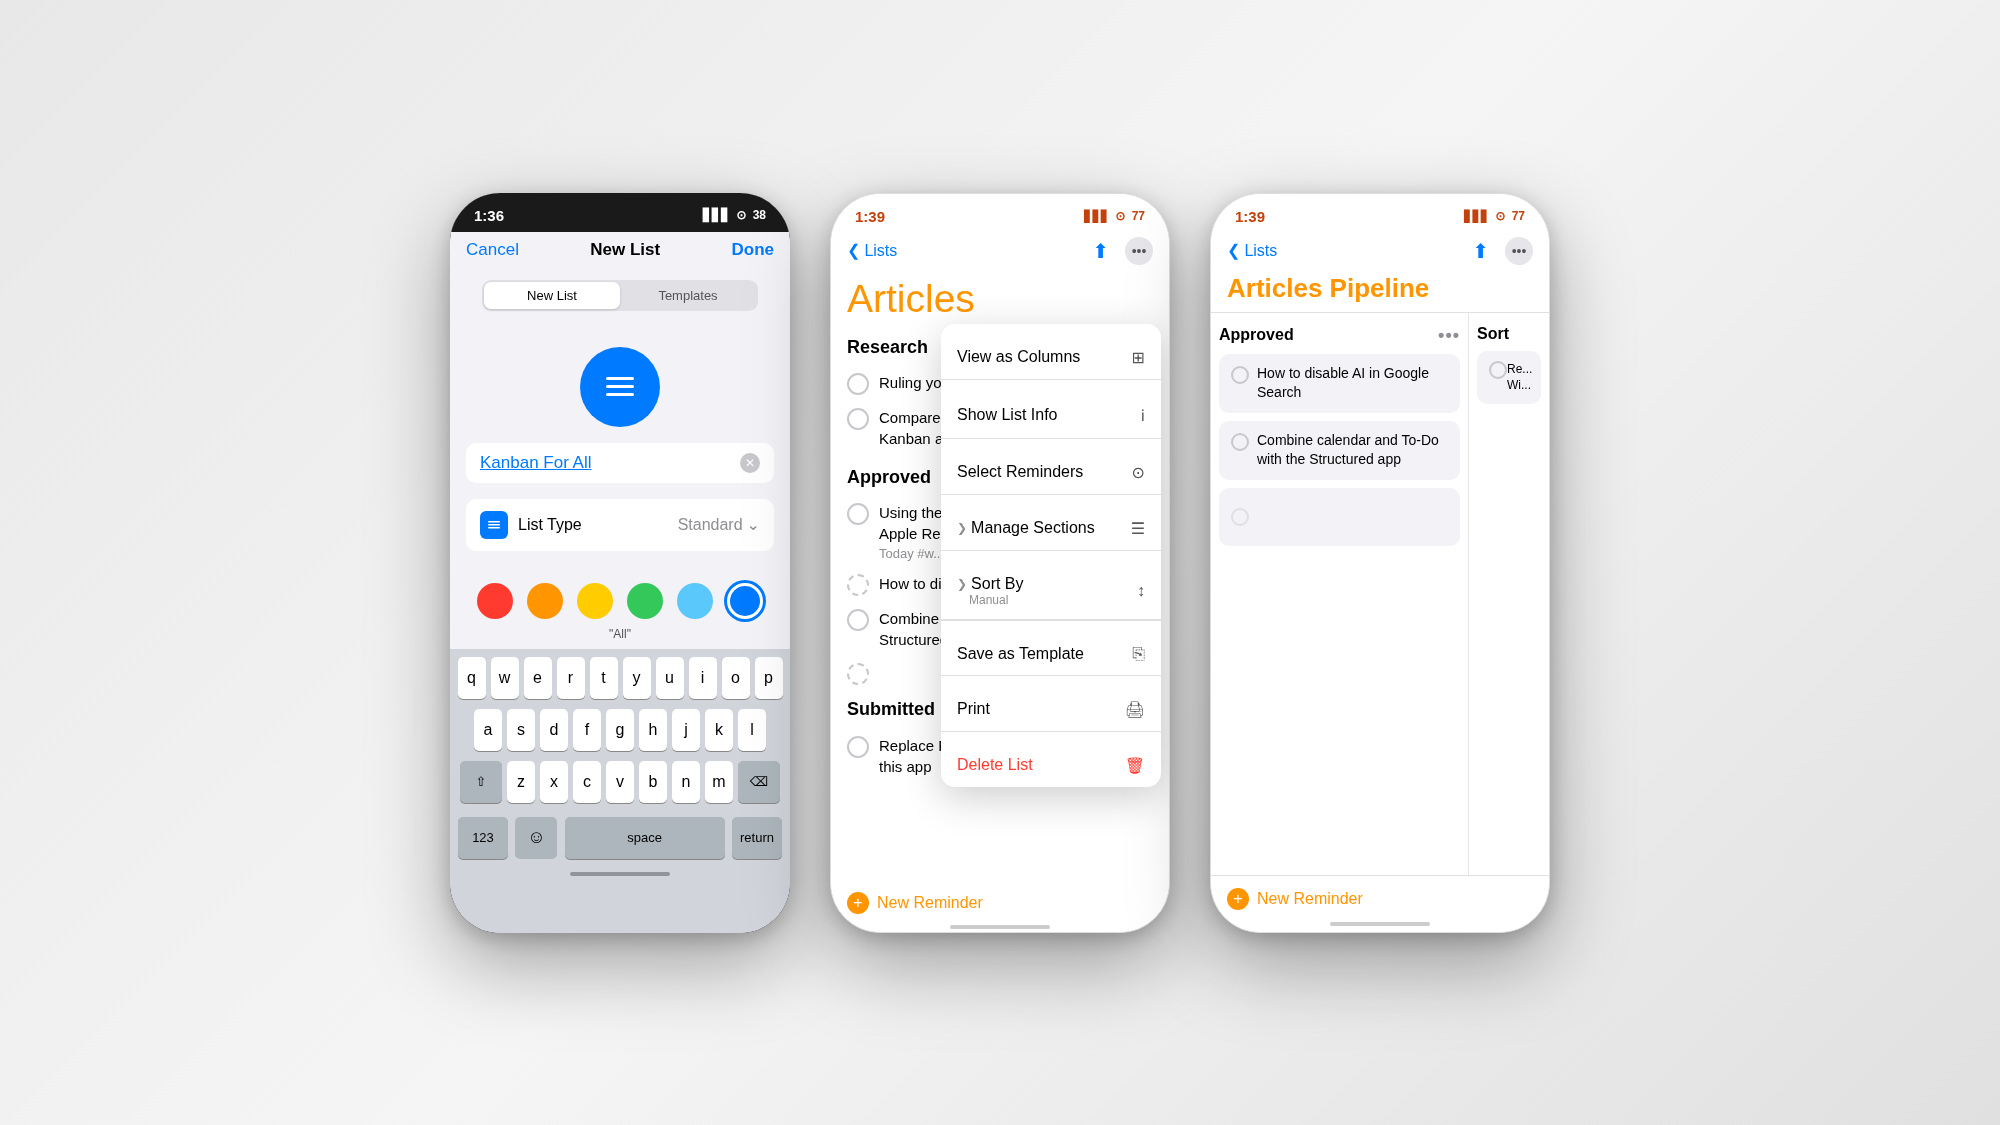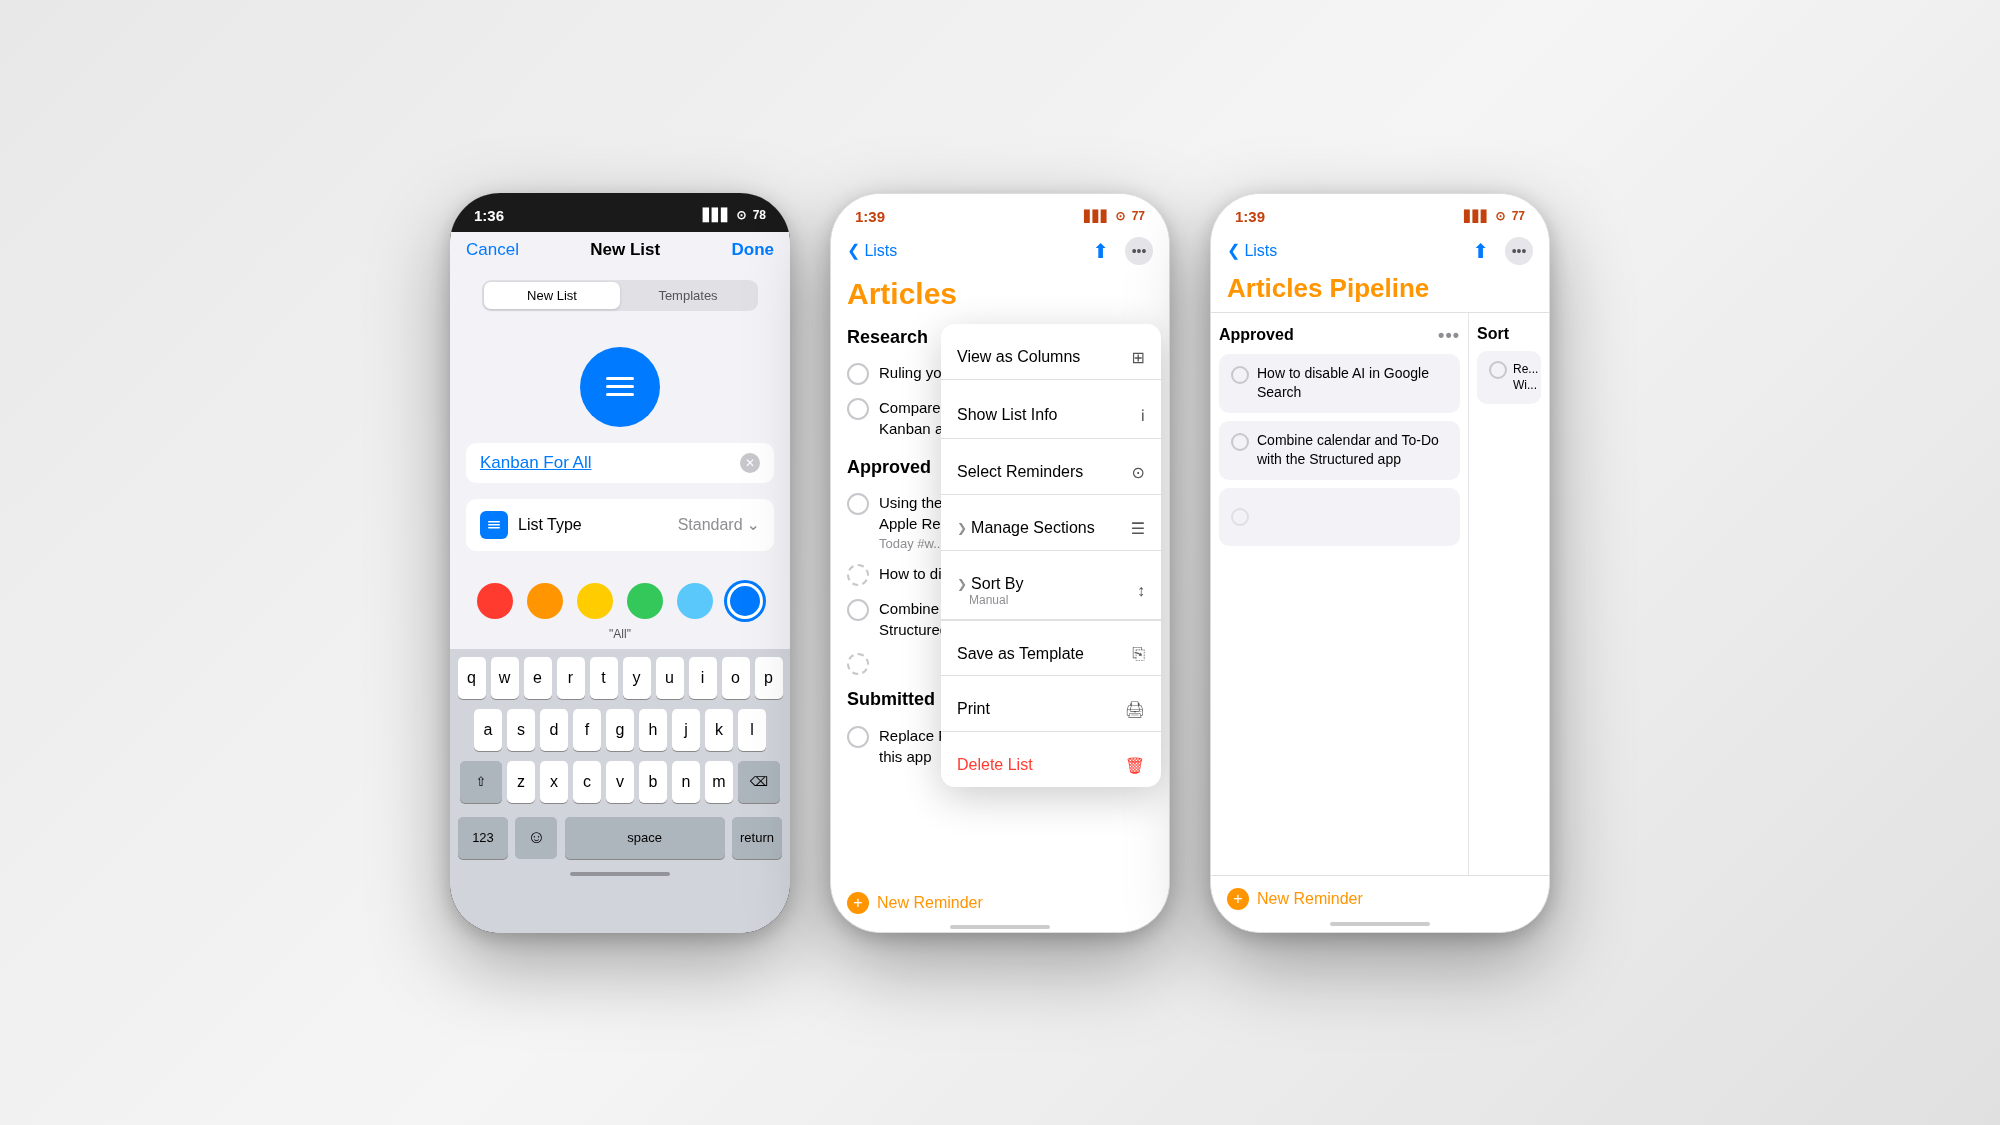--- a/index.html
+++ b/index.html
@@ -304,22 +304,22 @@
       border-radius: 5px;
       height: 42px;
       width: 42px;
       display: flex;
       align-items: center;
       justify-content: center;
       font-size: 18px;
     }
 
     .articles-title {
-      font-size: 30px;
-      font-weight: 700;
+      font-size: 39px;
+      font-weight: 400;
       color: #FF9500;
       padding: 8px 16px 12px;
     }
 
     .section-header {
       font-size: 18px;
       font-weight: 700;
       color: #000;
       padding: 4px 16px 8px;
     }
@@ -551,21 +551,21 @@
 
   <div class="phone phone-1">
     <div class="phone-screen">
       <div class="phone-inner">
 
         <div class="status-bar status-bar-dark">
           <span>1:36</span>
           <div class="status-icons">
             <span>▋▋▋</span>
             <span>⊙</span>
-            <span>78</span>
+            <span>38</span>
           </div>
         </div>
 
         <div style="background:#f2f2f7; padding: 8px 16px 8px;">
           <div class="nav-bar" style="padding: 0;">
             <span class="nav-cancel">Cancel</span>
             <span class="nav-title">New List</span>
             <span class="nav-done">Done</span>
           </div>
         </div>
@@ -867,21 +867,21 @@
               </div>
             </div>
           </div>
 
           <div style="width:80px; padding: 8px 8px; overflow:hidden;">
             <div class="kanban-col-title">
               <span>Sort</span>
             </div>
 
             <div class="kanban-card">
-              <div style="display:flex; gap:6px; align-items:flex-start;">
+              <div style="display:flex; align-items:flex-start;">
                 <div style="width:18px; height:18px; border-radius:50%; border:2px solid #c7c7cc; flex-shrink:0;"></div>
                 <div class="kanban-card-text" style="font-size:12px;">Re...<br>Wi...</div>
               </div>
             </div>
           </div>
         </div>
 
         <div class="new-reminder-btn" style="border-top: 1px solid #e0e0e0;">
           <div class="plus-circle">+</div>
           <span>New Reminder</span>

